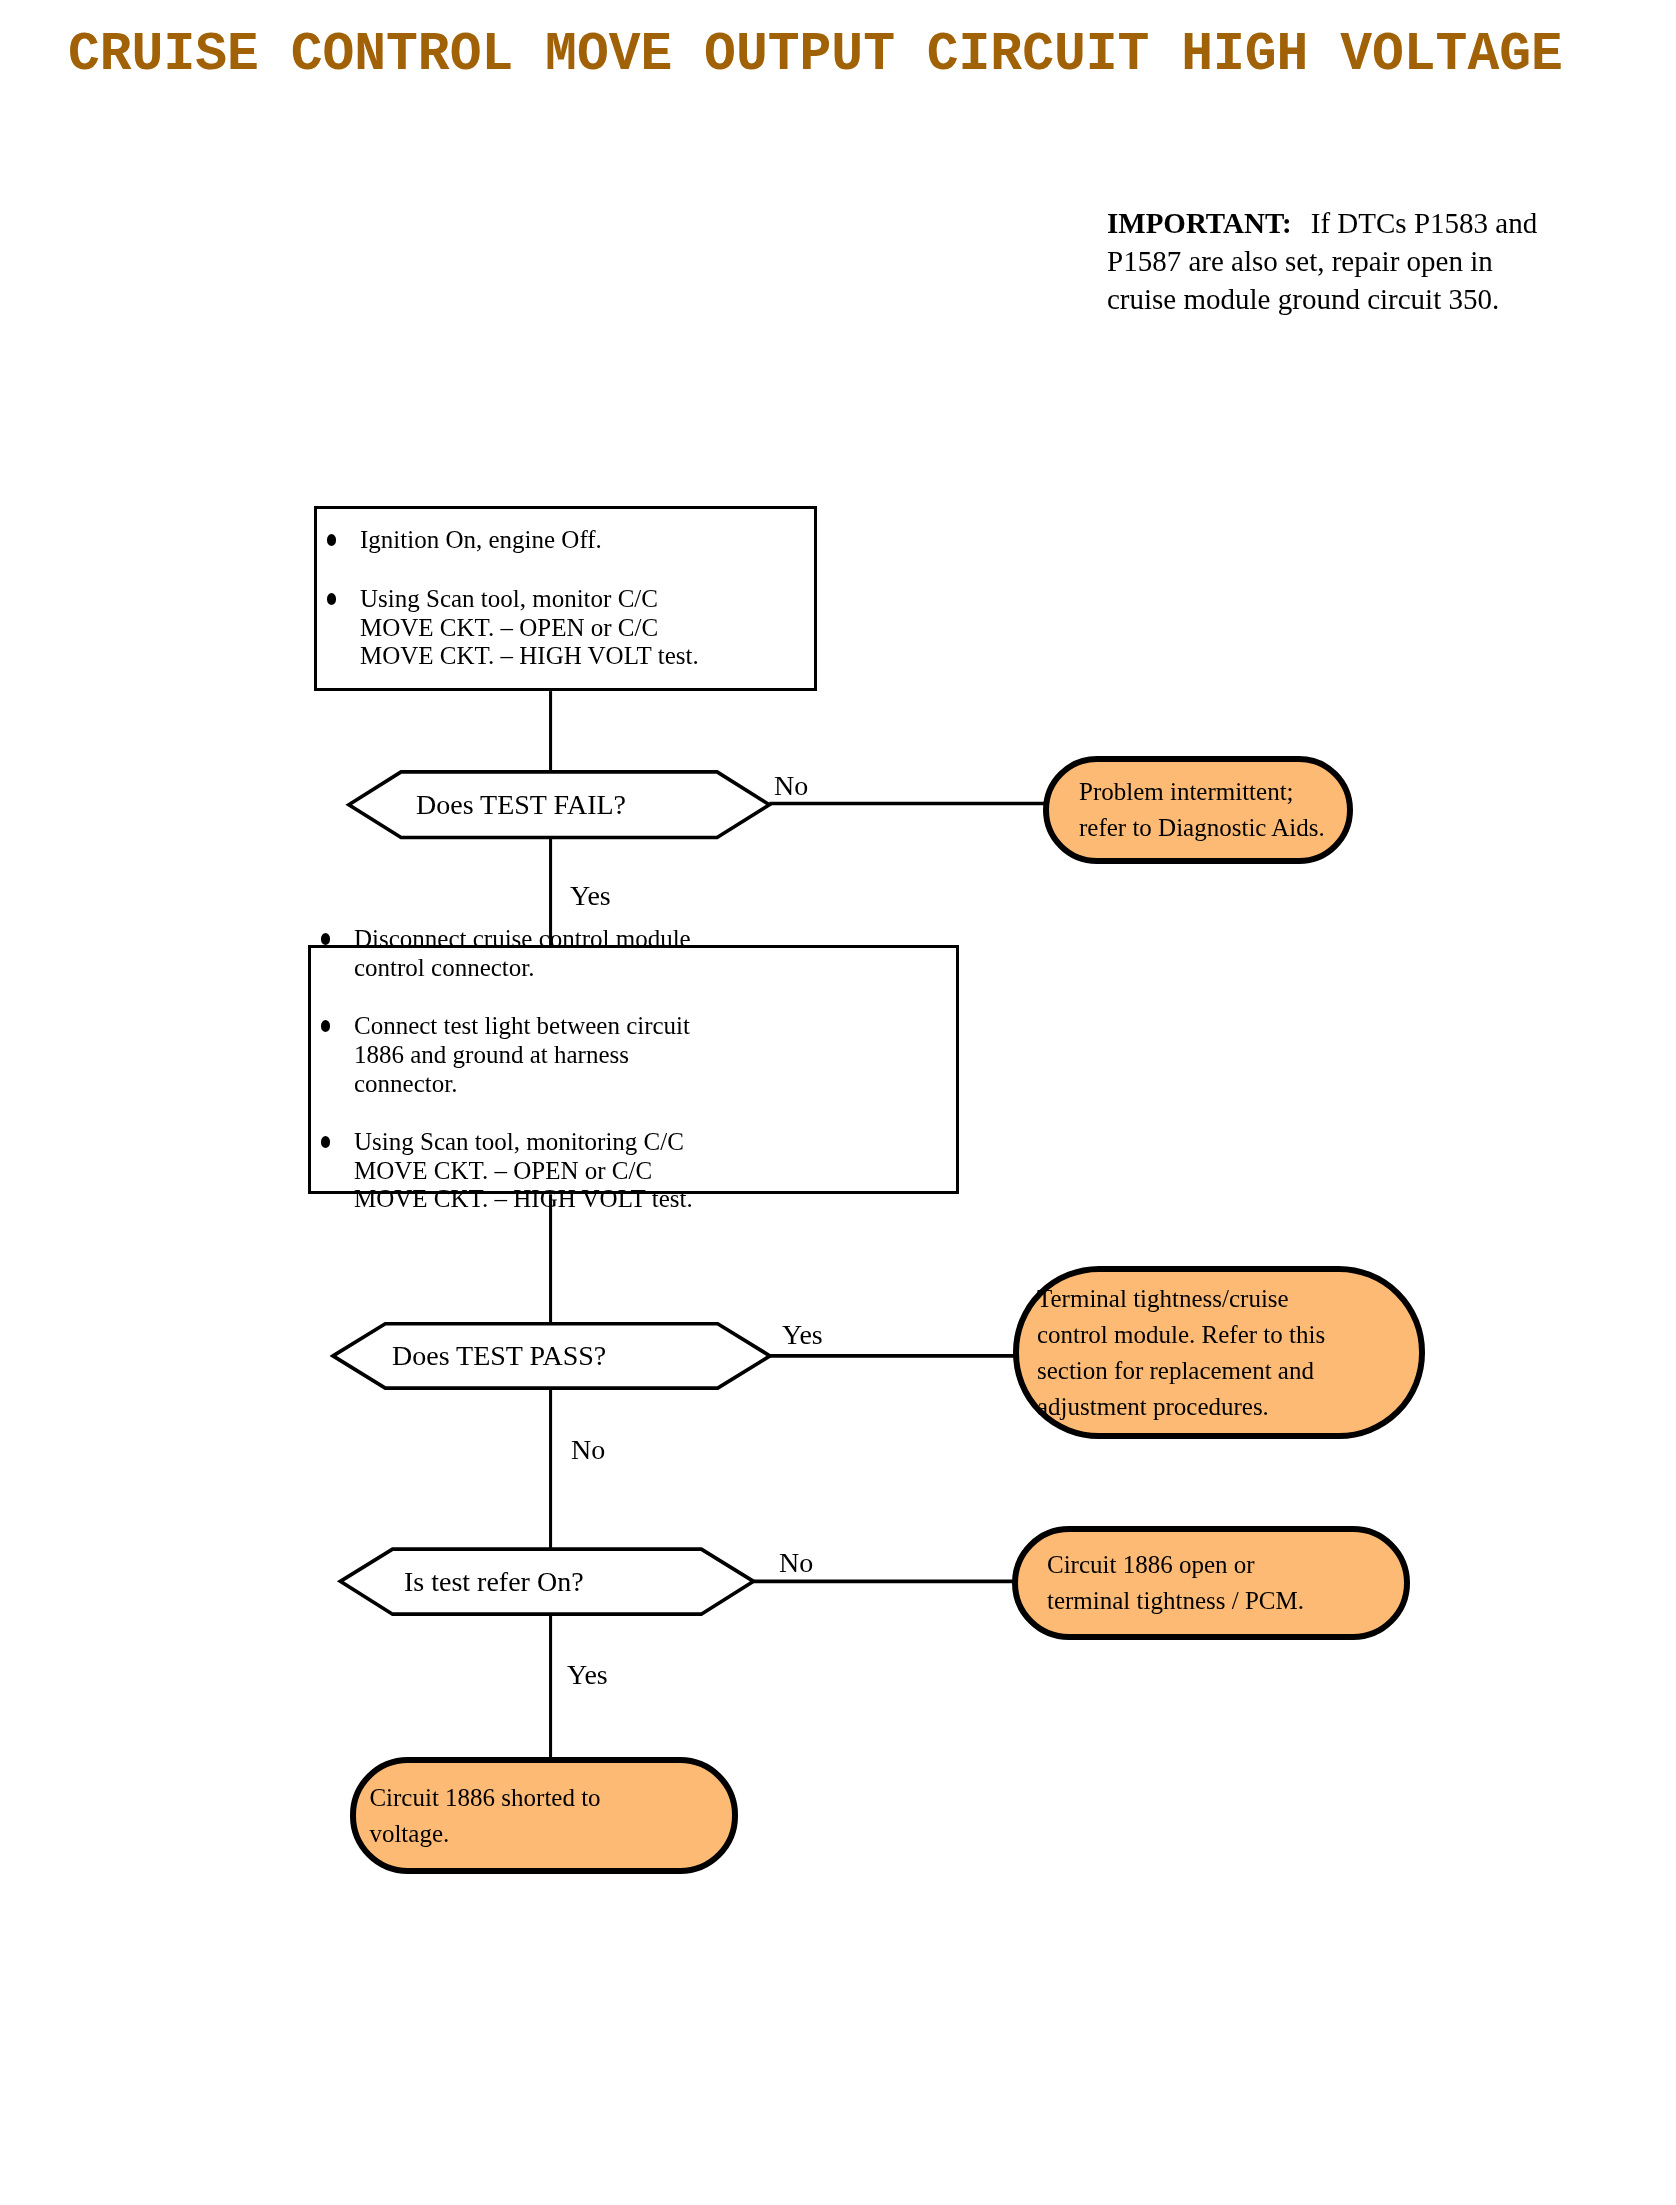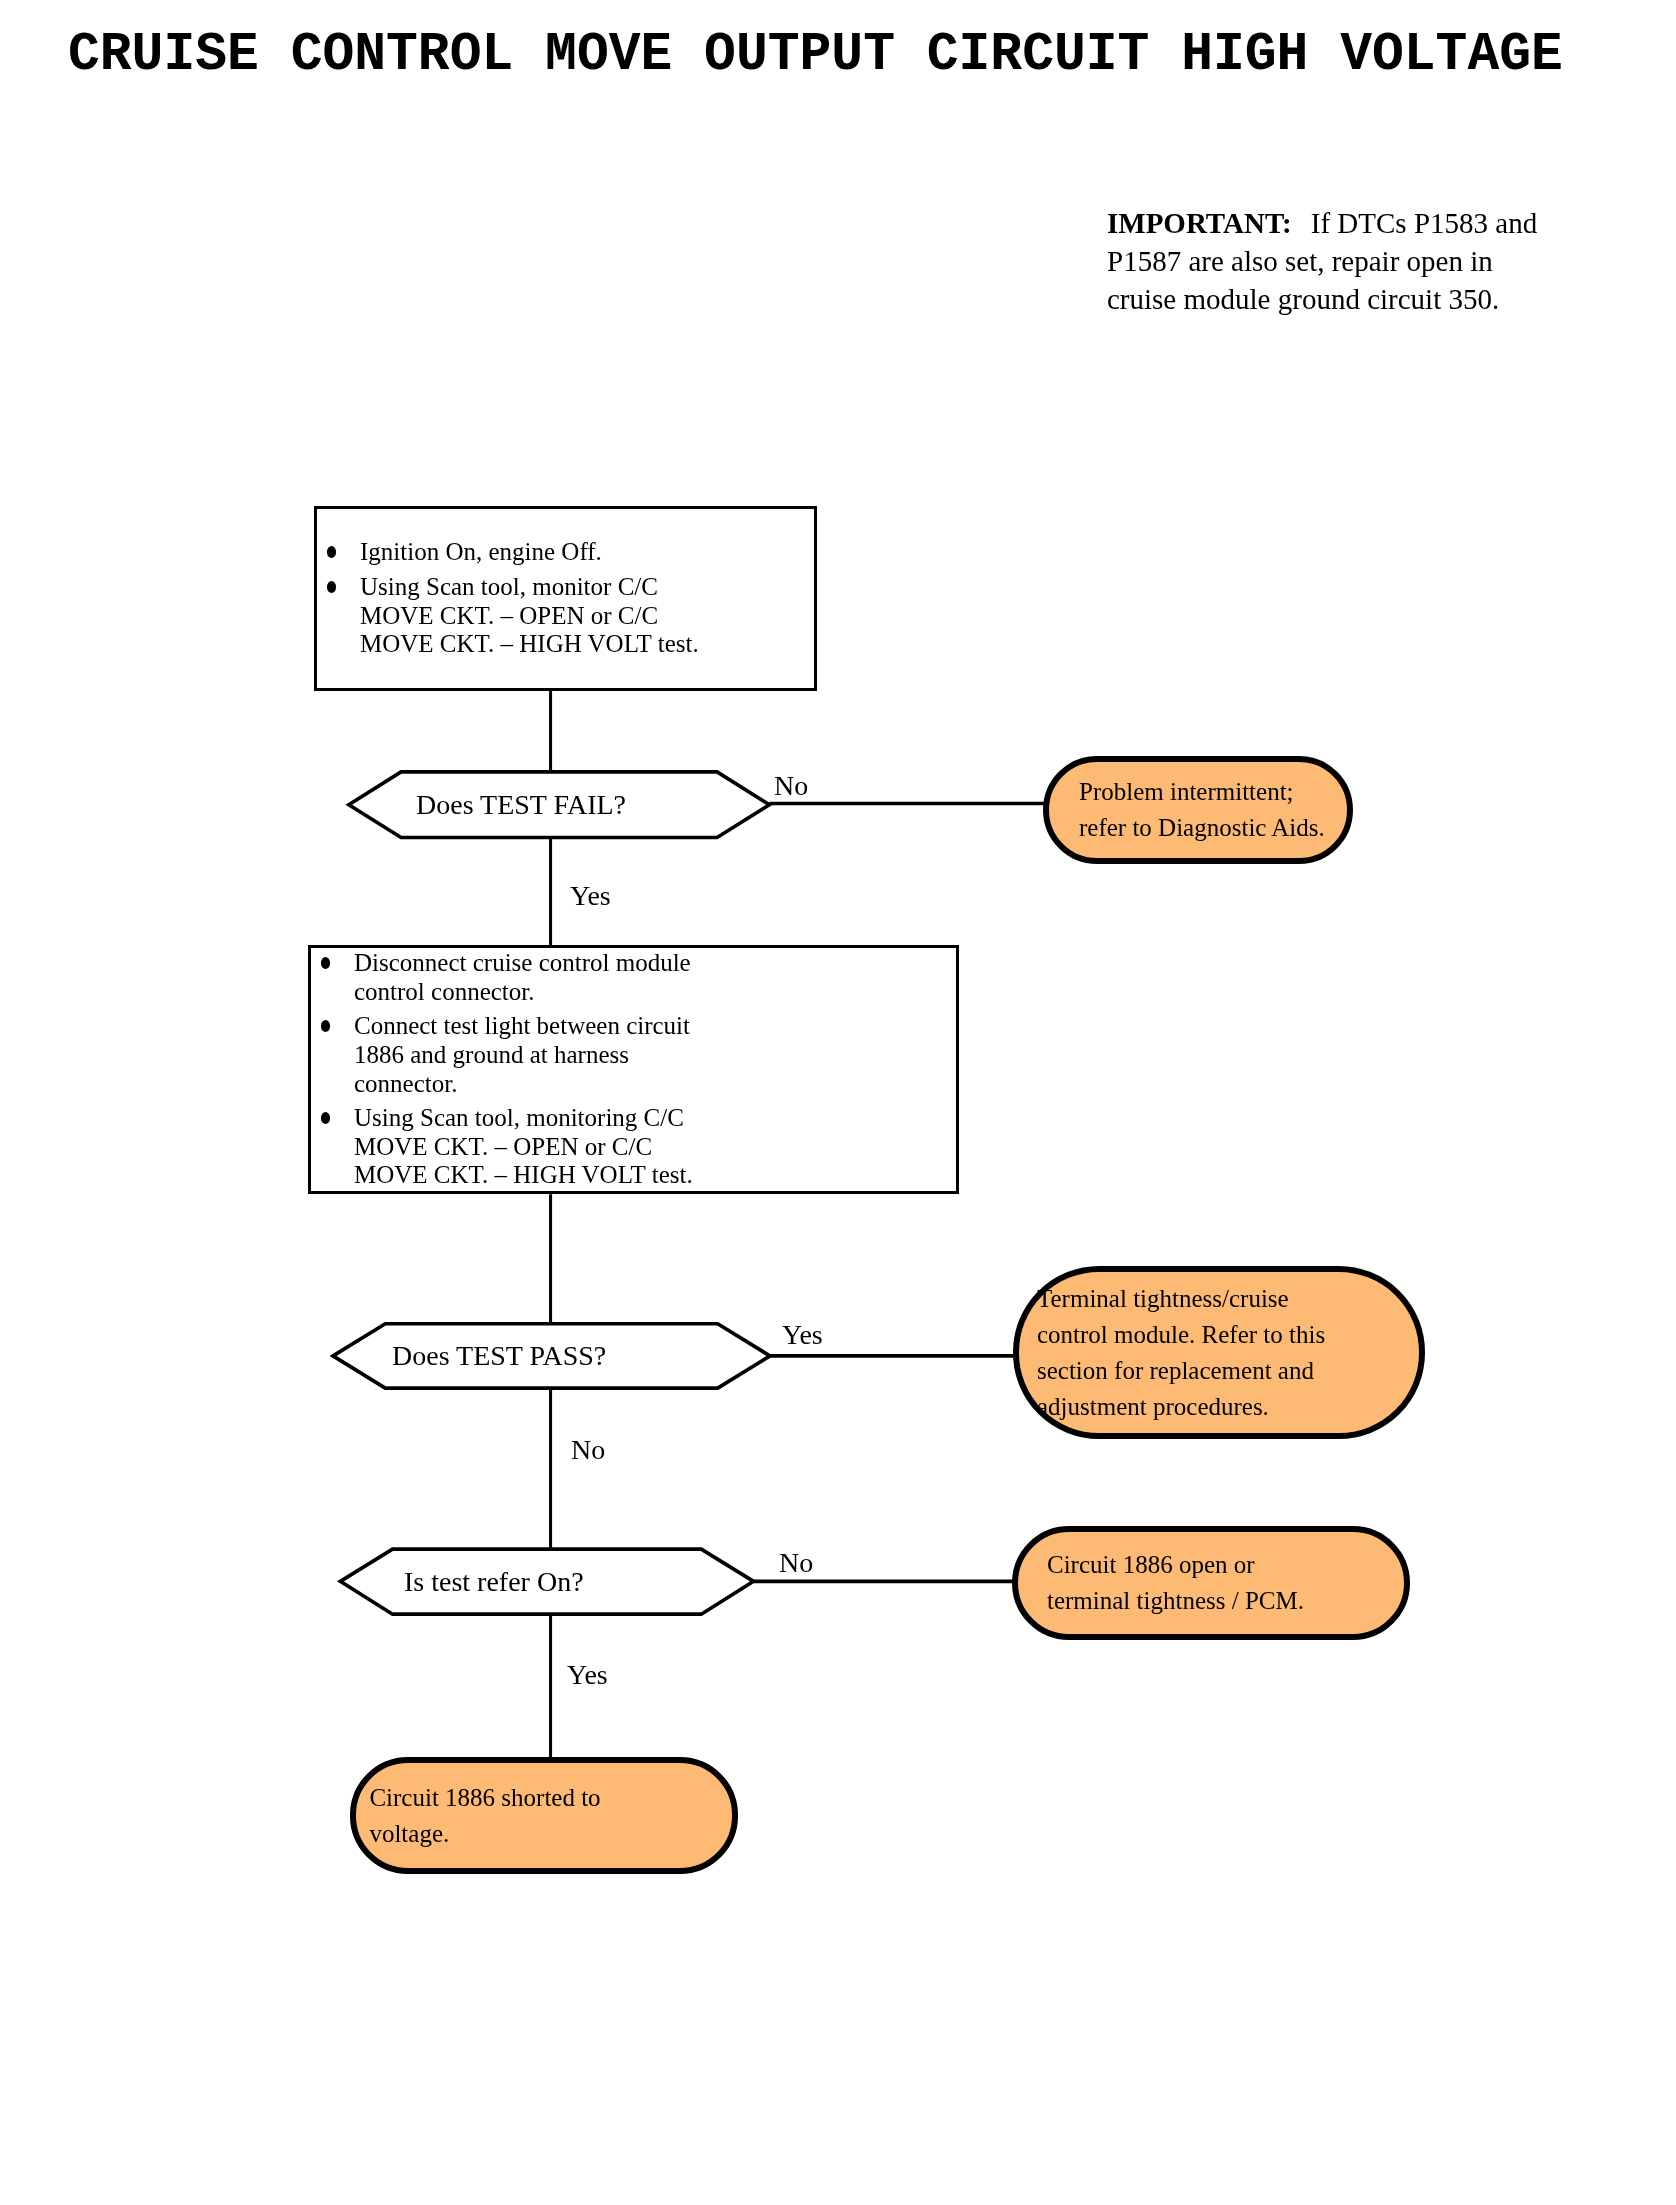--- a/index.html
+++ b/index.html
@@ -9,35 +9,35 @@
     background:#ffffff;
     font-family:"Liberation Serif","DejaVu Serif",serif;
     color:#000;
     overflow:hidden;
   }
   .title{
     position:absolute;left:68px;top:27px;
     font-family:"Liberation Mono","DejaVu Sans Mono",monospace;
     font-weight:700;font-size:53px;line-height:56px;
     white-space:nowrap;letter-spacing:0;
-    margin:0;color:#000000;
+    margin:0;color:#a16207;
   }
   .important{
     position:absolute;left:1107px;top:204px;width:523px;
     font-size:29px;line-height:38px;
   }
   .important .imp-label{font-weight:700;}
   .important .imp-rest{margin-left:19px;}
   .wires{position:absolute;left:0;top:0;}
 
   .pbox{
     position:absolute;border:3.6px solid #000;background:#fff;
     display:flex;flex-direction:column;justify-content:center;
     box-sizing:border-box;
-    font-size:25px;line-height:28.6px;
+    font-size:25px;line-height:28.6px;gap:24px;
   }
   .bullet-row{position:relative;padding-left:43px;}
   .bullet-row + .bullet-row{margin-top:6px;}
   .dot{
     position:absolute;left:9.7px;top:8px;width:9.7px;height:12px;
     background:#000;border-radius:50%;
   }
   .rbox{
     position:absolute;border:6.7px solid #000;background:#fdba74;
     display:flex;flex-direction:column;justify-content:center;

